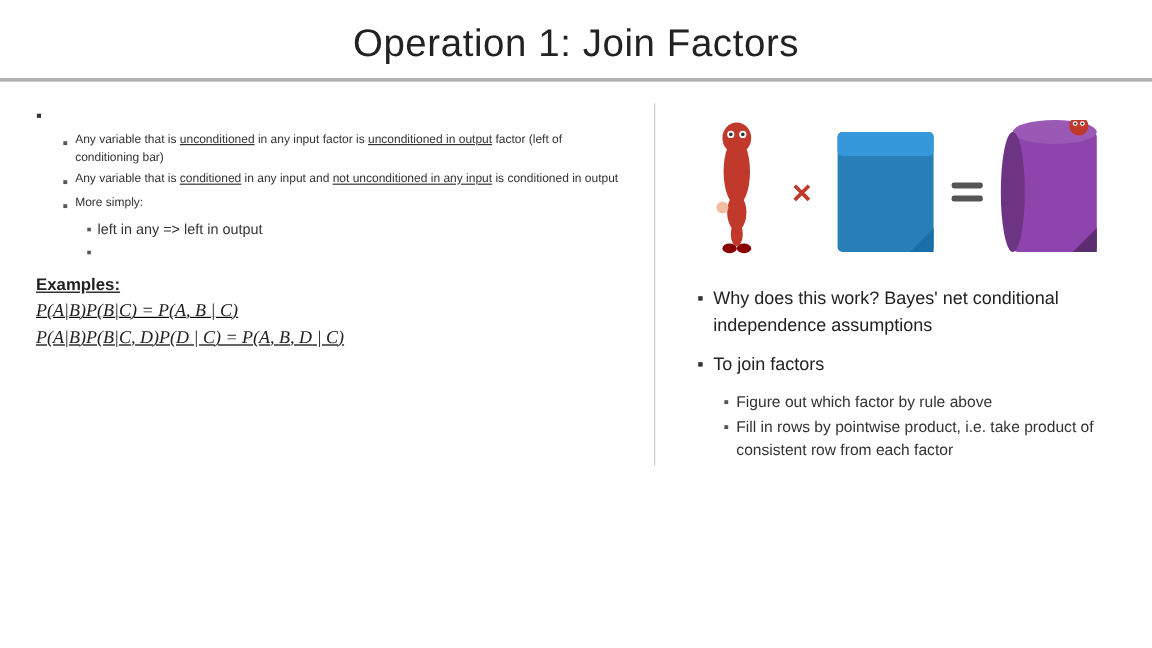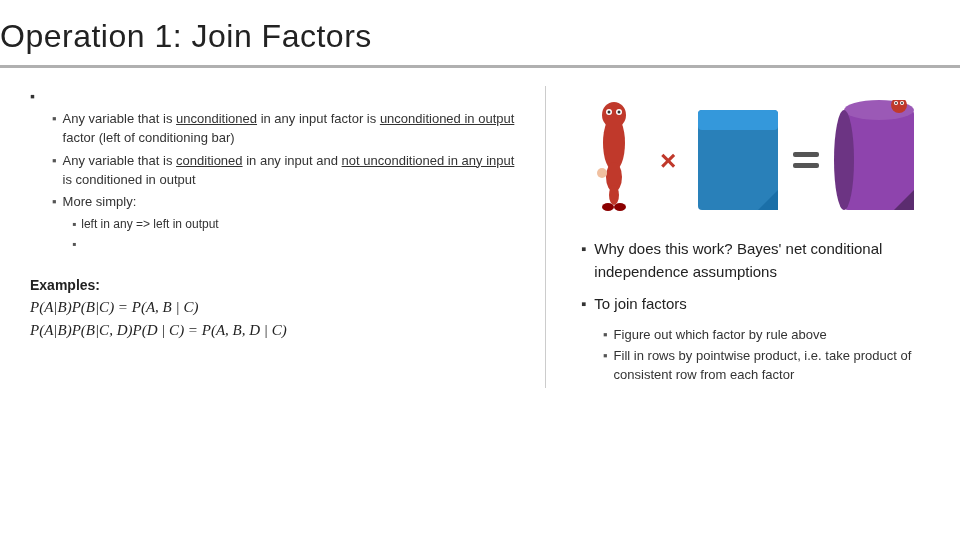--- a/index.html
+++ b/index.html
@@ -6,20 +6,21 @@
     body {
       width: 960px;
       height: 540px;
       font-family: 'Segoe UI', Arial, sans-serif;
       background: #fff;
       overflow: hidden;
       position: relative;
     }
 
     .title-bar {
+      text-align: center;
       padding: 18px 0 10px 0;
       border-bottom: 3px solid #b0b0b0;
     }
 
     .title-text {
       font-size: 32px;
       font-weight: normal;
       color: #222;
       letter-spacing: 0.5px;
     }
@@ -69,21 +70,21 @@
 
     .bullet-l2 .bullet-marker {
       color: #555;
       font-size: 13px;
       margin-right: 6px;
       margin-top: 1px;
       flex-shrink: 0;
     }
 
     .bullet-l2 .bullet-text {
-      font-size: 13px;
+      font-size: 10px;
       color: #333;
       line-height: 1.45;
     }
 
     .bullet-l3 {
       display: flex;
       align-items: flex-start;
       margin-left: 42px;
       margin-bottom: 2px;
     }
@@ -109,21 +110,22 @@
       display: flex;
       align-items: center;
       justify-content: center;
       margin-top: 4px;
       gap: 8px;
       height: 140px;
     }
 
     
     .examples-section {
-      margin-top: 26px;
+      margin-top: 12px;
+      text-decoration: underline;
     }
 
     .examples-label {
       font-size: 14px;
       font-weight: bold;
       color: #222;
       margin-bottom: 6px;
     }
 
     .formula {

